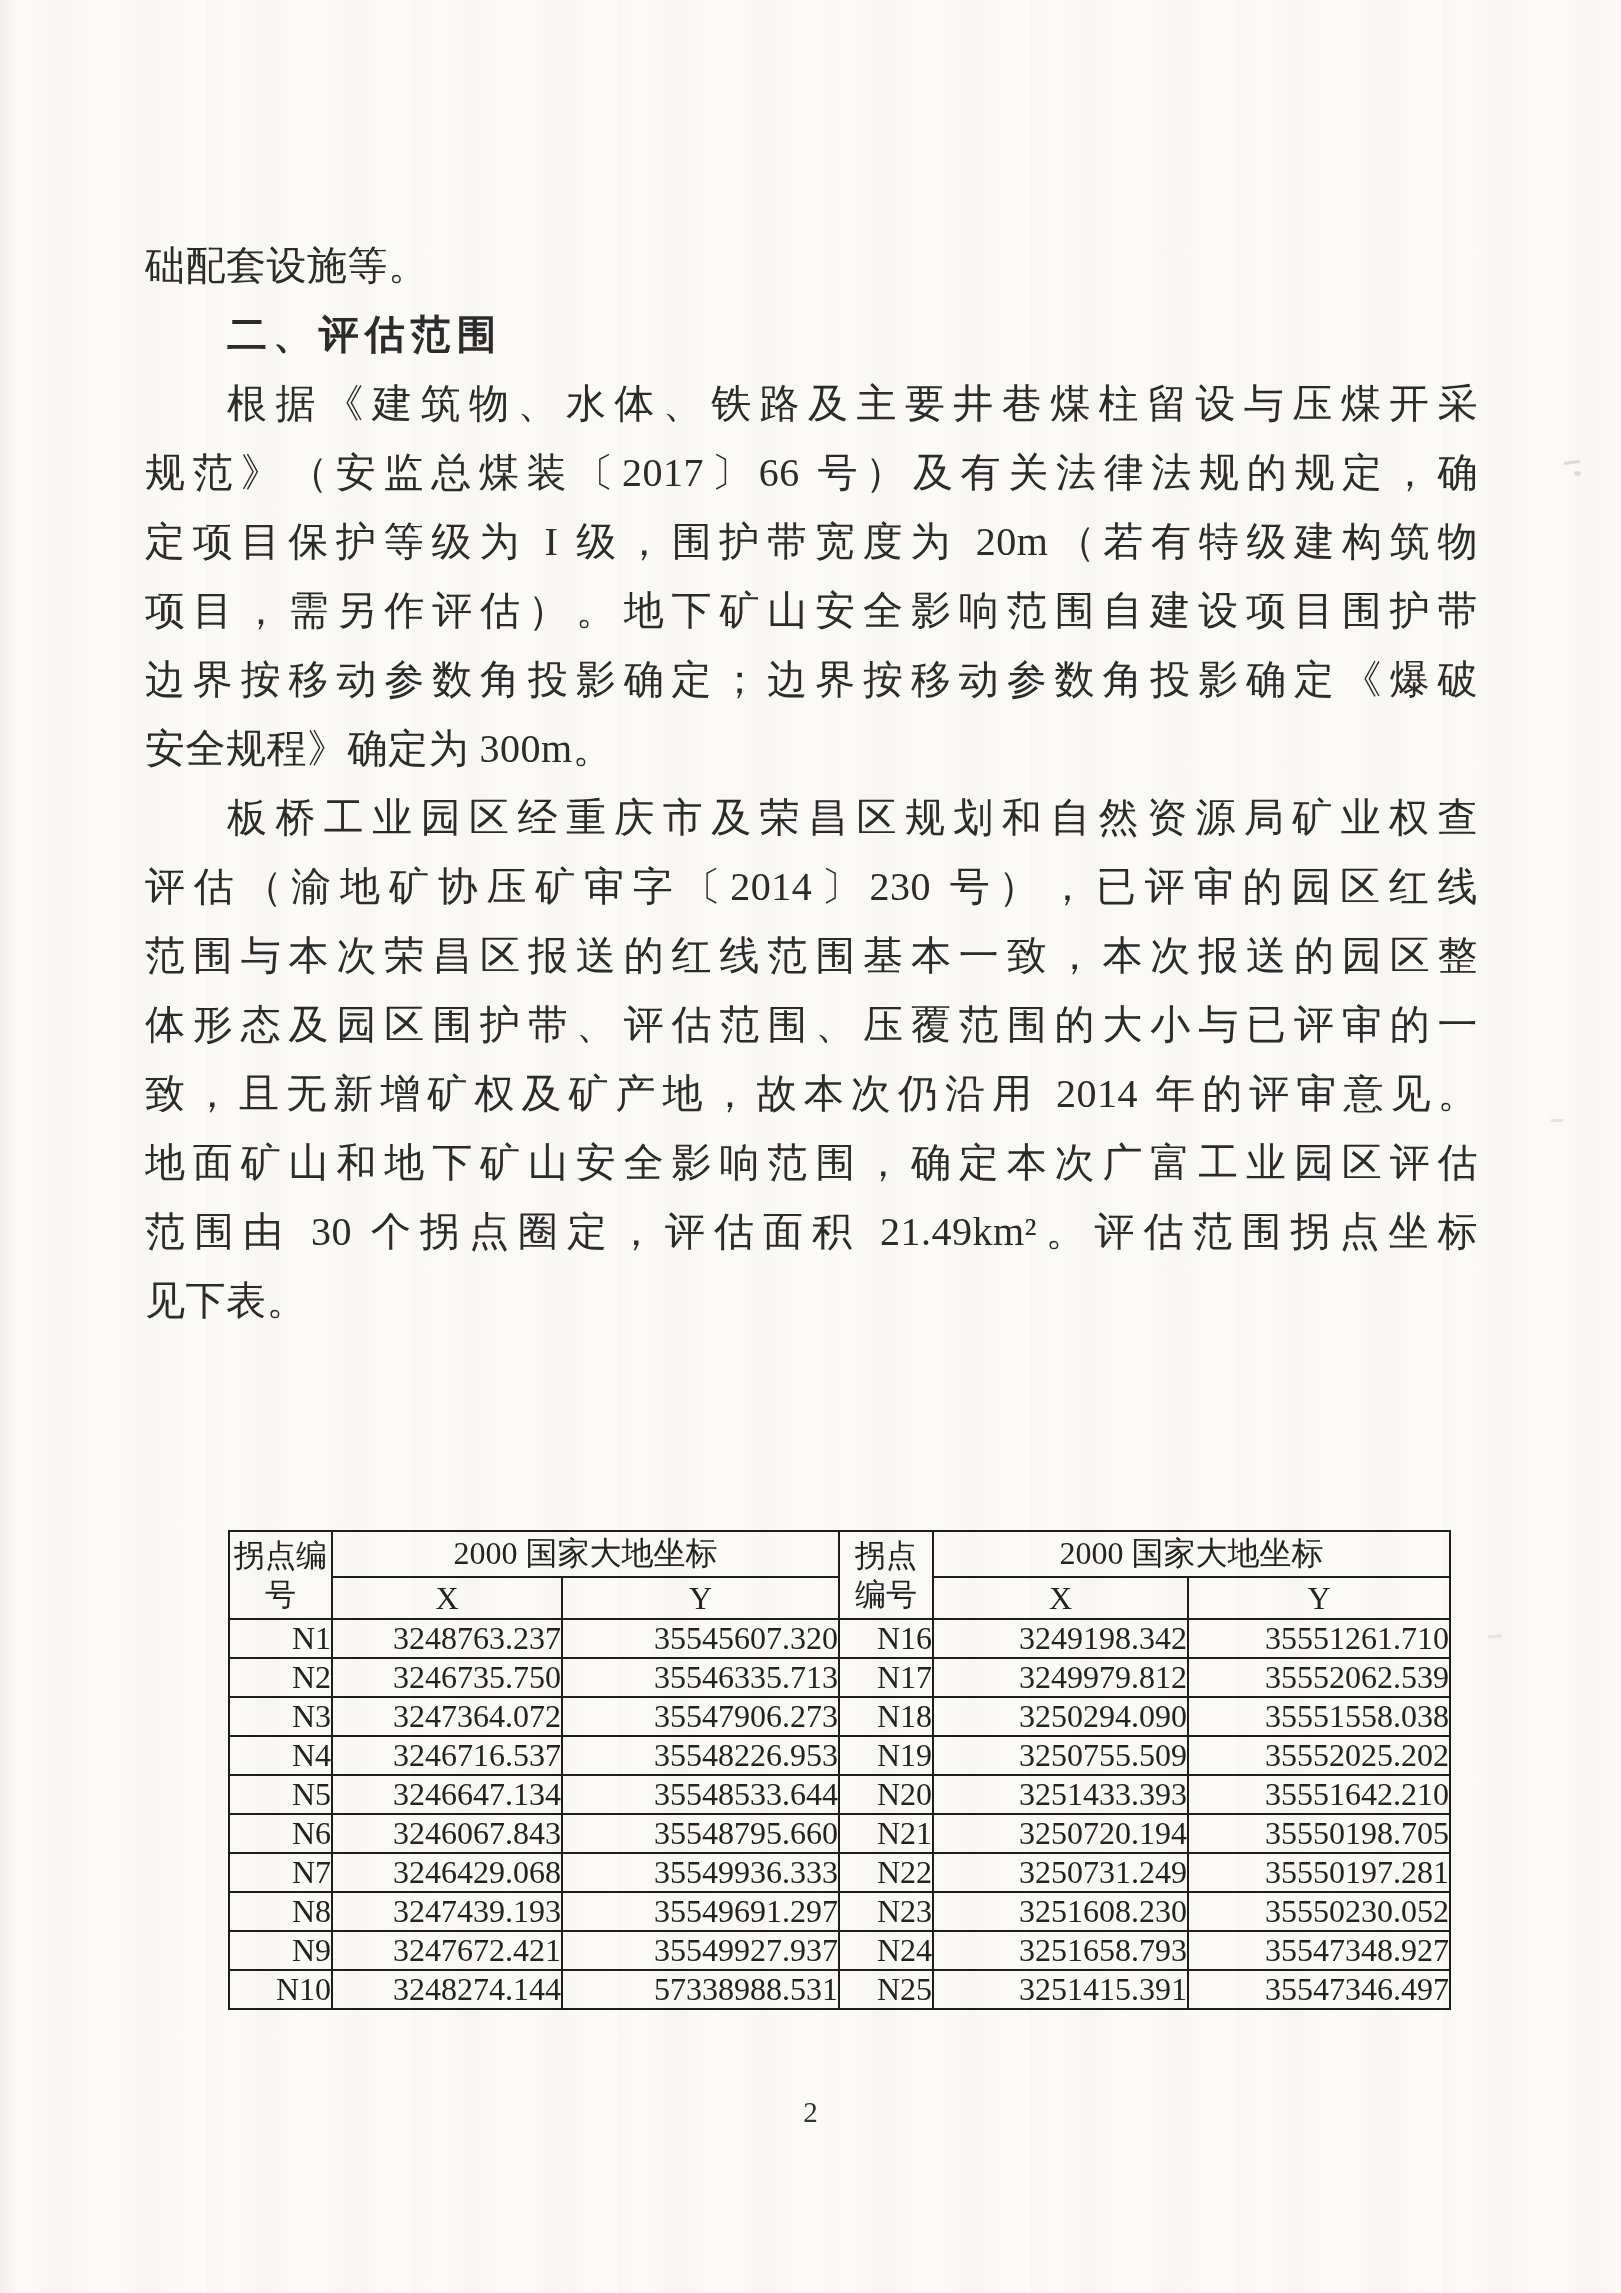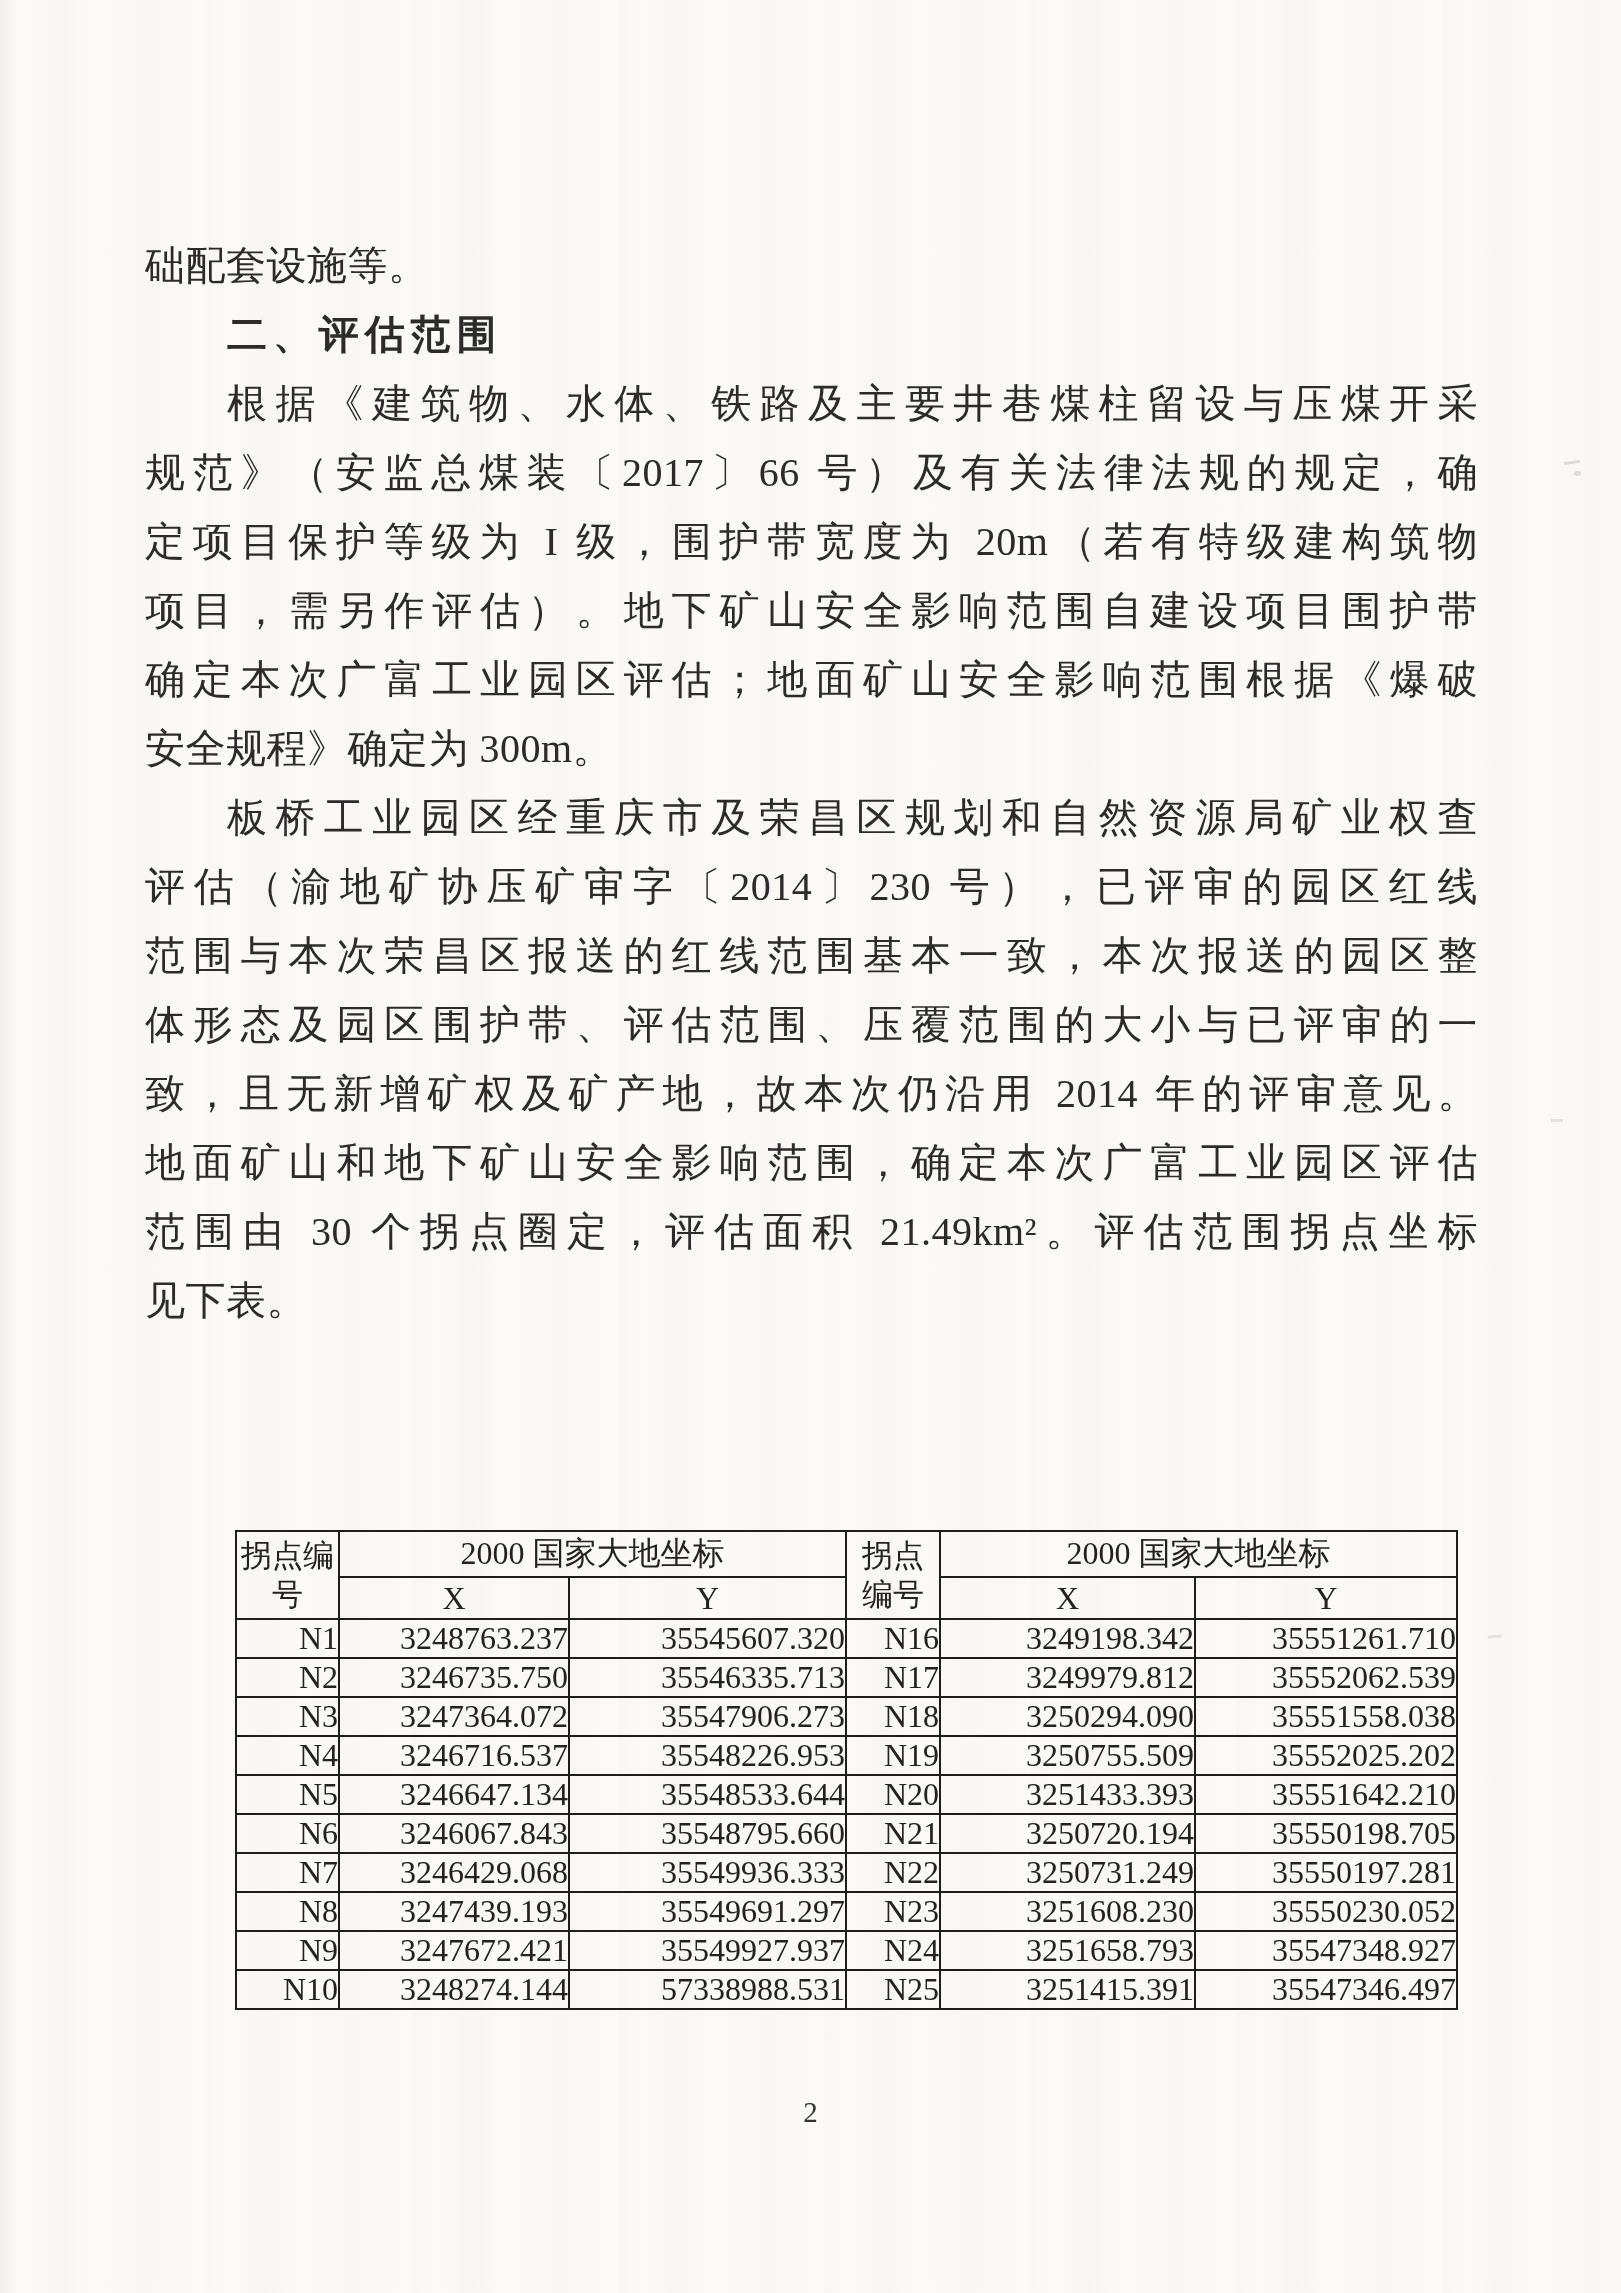--- a/index.html
+++ b/index.html
@@ -50,21 +50,21 @@
   .line.indent{text-indent:82px;}
   .heading{
     height:69px;line-height:61px;
     font-weight:700;
     text-indent:82px;
     letter-spacing:5.9px;
   }
 
   table.coords{
     position:absolute;
-    left:235px;top:1530px;
+    left:228px;top:1530px;
     width:1221px;
     border-collapse:collapse;
     table-layout:fixed;
     font-size:32px;
     color:#222;
   }
   table.coords th, table.coords td{
     border:2px solid var(--border);
     text-align:center;
     vertical-align:middle;
@@ -94,21 +94,21 @@
   <div class="artifact a2"></div>
   <div class="artifact a3"></div>
 
   <div class="textblock">
     <div class="line end">础配套设施等。</div>
     <div class="heading">二、评估范围</div>
     <div class="line indent">根据《建筑物、水体、铁路及主要井巷煤柱留设与压煤开采</div>
     <div class="line">规范》（安监总煤装〔2017〕66 号）及有关法律法规的规定，确</div>
     <div class="line">定项目保护等级为 I 级，围护带宽度为 20m（若有特级建构筑物</div>
     <div class="line">项目，需另作评估）。地下矿山安全影响范围自建设项目围护带</div>
-    <div class="line">确定本次广富工业园区评估；地面矿山安全影响范围根据《爆破</div>
+    <div class="line">边界按移动参数角投影确定；边界按移动参数角投影确定《爆破</div>
     <div class="line end">安全规程》确定为 300m。</div>
     <div class="line indent">板桥工业园区经重庆市及荣昌区规划和自然资源局矿业权查</div>
     <div class="line">评估（渝地矿协压矿审字〔2014〕230 号），已评审的园区红线</div>
     <div class="line">范围与本次荣昌区报送的红线范围基本一致，本次报送的园区整</div>
     <div class="line">体形态及园区围护带、评估范围、压覆范围的大小与已评审的一</div>
     <div class="line">致，且无新增矿权及矿产地，故本次仍沿用 2014 年的评审意见。</div>
     <div class="line">地面矿山和地下矿山安全影响范围，确定本次广富工业园区评估</div>
     <div class="line">范围由 30 个拐点圈定，评估面积 21.49km²。评估范围拐点坐标</div>
     <div class="line end">见下表。</div>
   </div>

